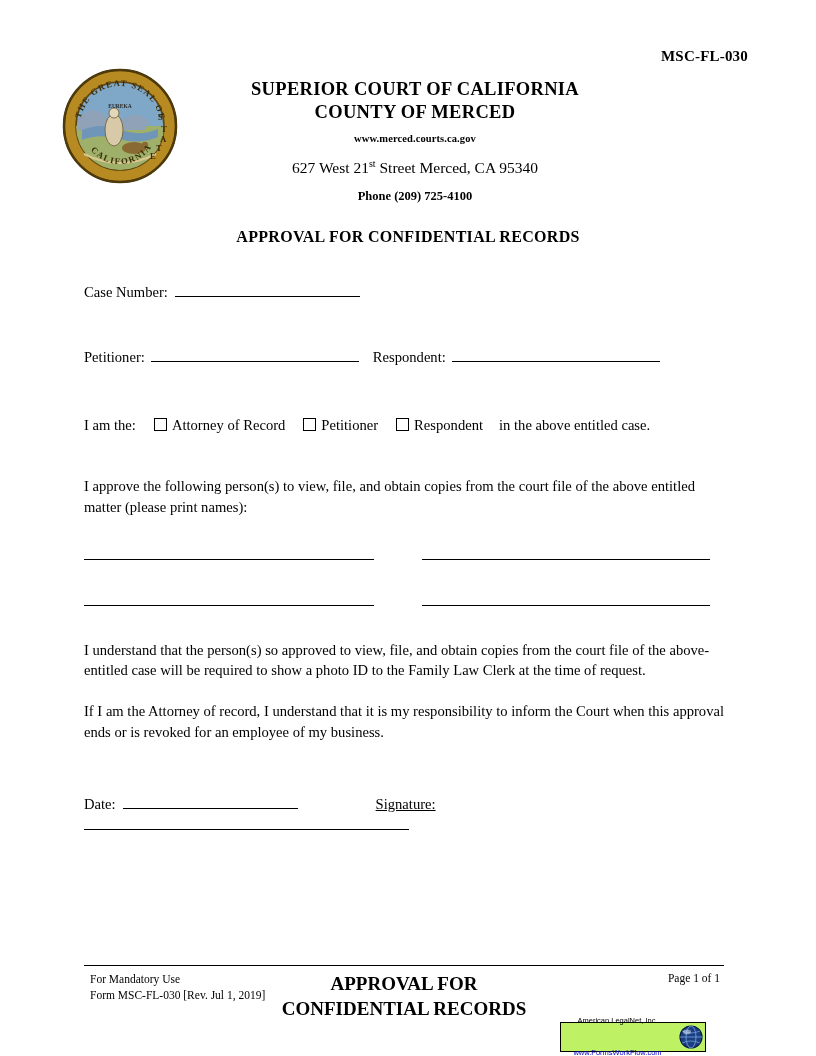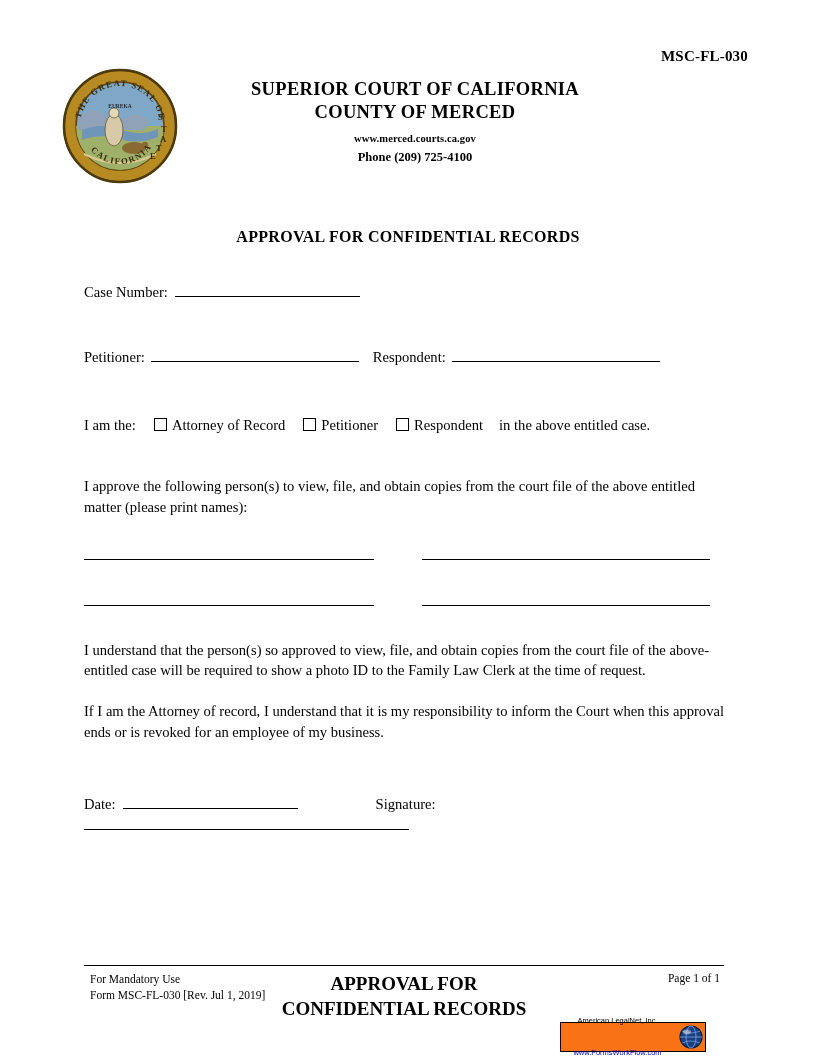--- a/index.html
+++ b/index.html
@@ -72,21 +72,21 @@
     font-size: 15.5px;
     margin-top: 14px;
   }
   .court-addr sup {
     font-size: 10px;
     vertical-align: super;
   }
   .court-phone {
     font-weight: bold;
     font-size: 12.5px;
-    margin-top: 6px;
+    margin-top: 12px;
   }
 
   
   .doc-title {
     position: absolute;
     left: 0;
     top: 228px;
     width: 816px;
     text-align: center;
     font-weight: bold;
@@ -161,21 +161,21 @@
     vertical-align: bottom;
   }
   .nameline.right { margin-left: 48px; width: 288px; }
 
   .para { margin-top: 20px; }
   .para.p1 { margin-top: 8px; }
 
   
   .sign-row { margin-top: 52px; }
   .sign-row .blank-date { width: 175px; margin-left: 7px; }
-  .sign-row .sig-label { margin-left: 78px; }
+  .sign-row .sig-label { margin-left: 78px; text-decoration: underline; }
   .sign-row .blank-sig { width: 325px; margin-left: 0px; }
 
   
   .footer-rule {
     position: absolute;
     left: 84px;
     top: 965px;
     width: 640px;
     border-top: 1.2px solid #000;
   }
@@ -210,21 +210,21 @@
   }
 
   
   .legalnet {
     position: absolute;
     left: 560px;
     top: 1022px;
     width: 144px;
     height: 28px;
     border: 1px solid #000;
-    background: #f97316;
+    background: #bef264;
     display: flex;
     align-items: center;
     gap: 6px;
   }
   .legalnet-text {
     flex: 1;
     text-align: center;
     font-family: "Liberation Sans", sans-serif;
     font-size: 7.5px;
     line-height: 1.35;
@@ -281,20 +281,21 @@
       <text x="94" y="83" font-size="8.6" font-family="Liberation Serif, serif" font-weight="bold" fill="#3a2c08">T</text>
       <text x="88" y="91" font-size="8.6" font-family="Liberation Serif, serif" font-weight="bold" fill="#3a2c08">E</text>
       <circle cx="58" cy="58" r="56" fill="none" stroke="#4c3a0d" stroke-width="2.5"></circle>
     </svg>
   </div>
 
   <div class="court-head">
     <div class="court-line1">SUPERIOR COURT OF CALIFORNIA</div>
     <div class="court-line2">COUNTY OF MERCED</div>
     <div class="court-url">www.merced.courts.ca.gov</div>
+    <div class="court-addr"><span>627 West 21</span><sup>st</sup><span> Street Merced, CA 95340</span></div>
     <div class="court-phone">Phone (209) 725-4100</div>
   </div>
 
   <div class="doc-title">APPROVAL FOR CONFIDENTIAL RECORDS</div>
 
   <div class="body">
 
     <div class="row case-row">
       <span class="fld-label">Case Number:</span><span class="blank"></span>
     </div>

